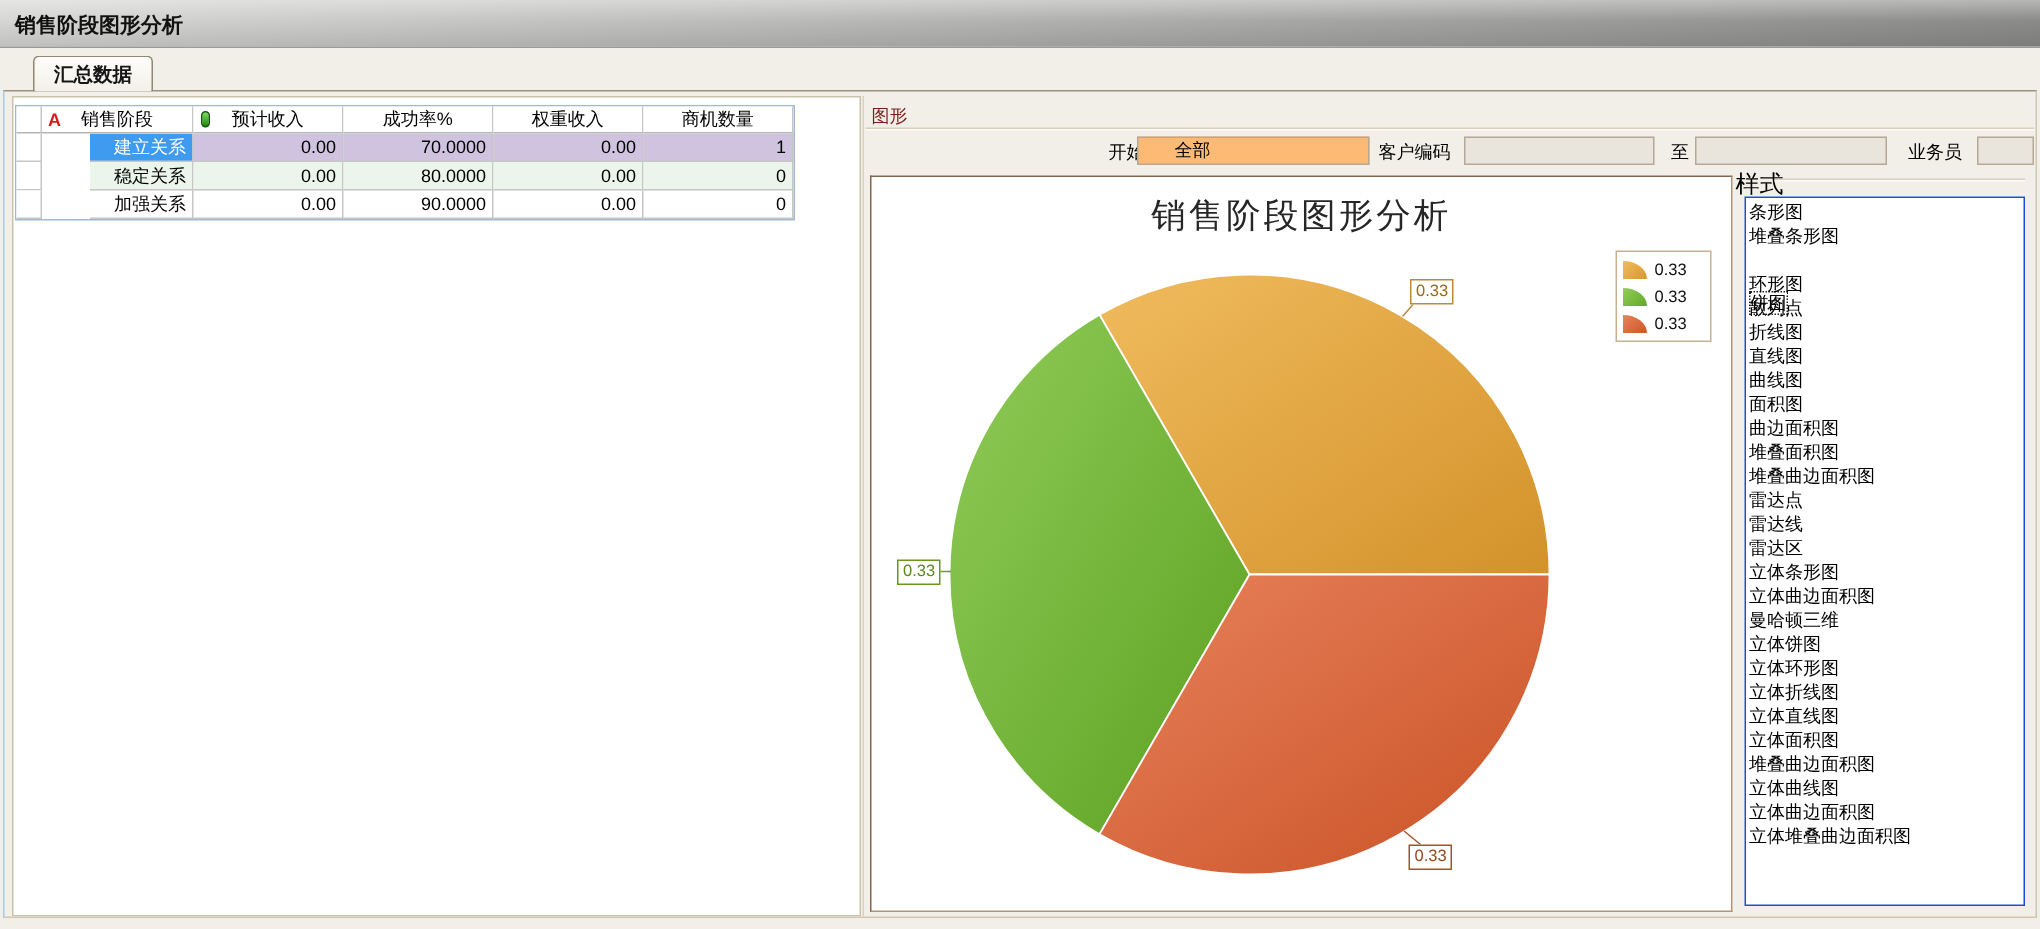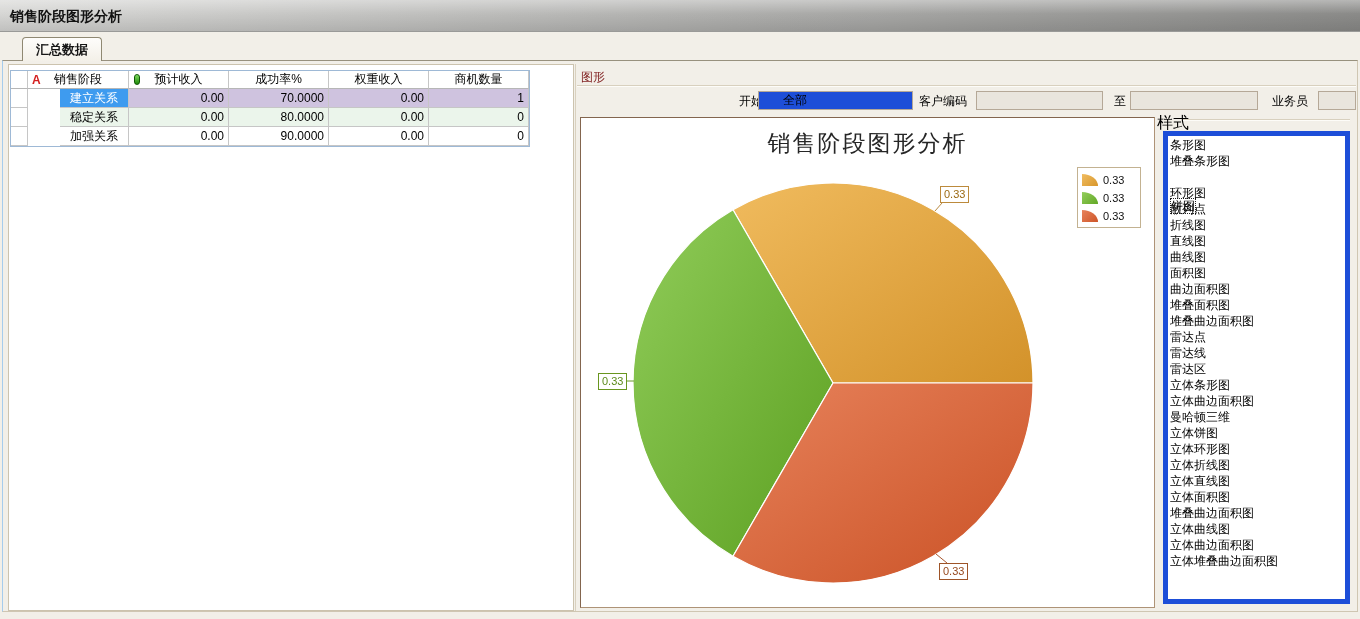--- a/index.html
+++ b/index.html
@@ -29,38 +29,38 @@
     background:#fff; border:1px solid #ccc3ae; z-index:2; }
 
   .grid { position:absolute; left:10px; top:70px; z-index:3; background:#fff;
     border:1px solid #9eb9d6; font-size:12px; color:#000; }
   .g-row { display:grid; grid-template-columns:17px 101px 100px 100px 100px 100px; }
   .g-cell { border-right:1px solid #c6c6c6; border-bottom:1px solid #c6c6c6;
     height:19px; line-height:18px; padding:0 4px; overflow:hidden; white-space:nowrap; }
   .g-head .g-cell { height:18px; line-height:17px; background:#fff; text-align:center; position:relative; border-bottom:1px solid #b6b6b6; }
   .g-cell.ind { padding:0; background:#fff; }
   .g-cell.num { text-align:right; }
-  .g-cell.stage { text-align:center;margin-left:32px; }
+  .g-cell.stage { text-align:right;margin-left:32px; }
   .sel-cell { background:#3e9bef; color:#fff; }
   .sel-row  { background:#cfc3df; }
   .alt-row .g-cell:not(.ind) { background:#ebf5eb; }
   .icon-a { position:absolute; left:4px; top:1px; color:#d41f1f; font-weight:bold; font-size:12px; }
   .icon-cyl { position:absolute; left:5px; top:3px; width:6px; height:11px; border-radius:3px;
     background:linear-gradient(180deg,#7fdb5e,#1e8a0a); border:1px solid #0f5a04; }
 
   
   .graph-caption { position:absolute; left:581px; top:69px; font-size:12px; color:#7f1d1d; z-index:2; }
   .graph-divider { position:absolute; left:577px; top:85px; width:779px; height:2px;
     border-top:1px solid #d8d0be; border-bottom:1px solid #fdfcf8; z-index:2; }
   .vsep { position:absolute; left:575px; top:64px; width:1px; height:547px; background:#d9d1bf; z-index:2; }
 
   .tlabel { position:absolute; top:92px; height:18px; line-height:18px; font-size:12px; color:#000; z-index:2; }
   .tfield { position:absolute; top:91px; height:19px; border:1px solid #b5a897; font-size:12px;
     padding:0 3px; z-index:2; color:#000; }
-  .tfield.white { background:#1d4ed8;padding-left:24px; }
+  .tfield.white { background:#fdba74;padding-left:24px; }
   .tfield.gray  { background:#e9e5dd; }
 
   
   .chart-box { position:absolute; left:580px; top:117px; width:575px; height:491px; background:#fff;
     border:1px solid #83654e; border-right-color:#ae9377; border-bottom-color:#ae9377; z-index:2; }
   .chart-title { position:absolute; left:0; top:10px; width:100%; text-align:center;
     font-family:"DejaVu Serif","Liberation Serif",serif; font-size:23px; color:#262626; letter-spacing:2px; }
   .chart-box svg { position:absolute; left:0; top:0; }
 
   .plabel { position:absolute; height:17px; line-height:15px; font-size:11px; background:#fff;
@@ -76,21 +76,21 @@
   .leg-sw.o { background:linear-gradient(135deg,#f0bc60,#d8972c); }
   .leg-sw.g { background:linear-gradient(135deg,#93cd5c,#62a826); }
   .leg-sw.r { background:linear-gradient(135deg,#e8835c,#cd5528); }
   .leg-txt { font-size:11px; color:#111; }
 
   
   .style-caption { position:absolute; left:1157px; top:113px; font-size:16px; color:#000; z-index:2; }
   .style-topline { position:absolute; left:1183px; top:119px; width:167px; height:2px;
     border-top:1px solid #d8d0be; border-bottom:1px solid #fdfcf8; z-index:2; }
   .style-list { position:absolute; left:1163px; top:131px; width:187px; height:473px; background:#fff;
-    border:5px solid #1d4ed8; overflow:hidden; font-size:12px; color:#000; z-index:2; padding-top:1px; }
+    border:1px solid #1d4ed8; overflow:hidden; font-size:12px; color:#000; z-index:2; padding-top:1px; }
   .s-item { height:16px; line-height:16px; padding-left:2px; white-space:nowrap; }
   .s-item span.focus { display:inline-block; border:1px dotted #222; line-height:14px; height:16px;margin-top:29px; }
 </style>
 </head>
 <body>
 
 <div class="titlebar">
   <div class="wtitle">销售阶段图形分析</div>
 </div>
 

